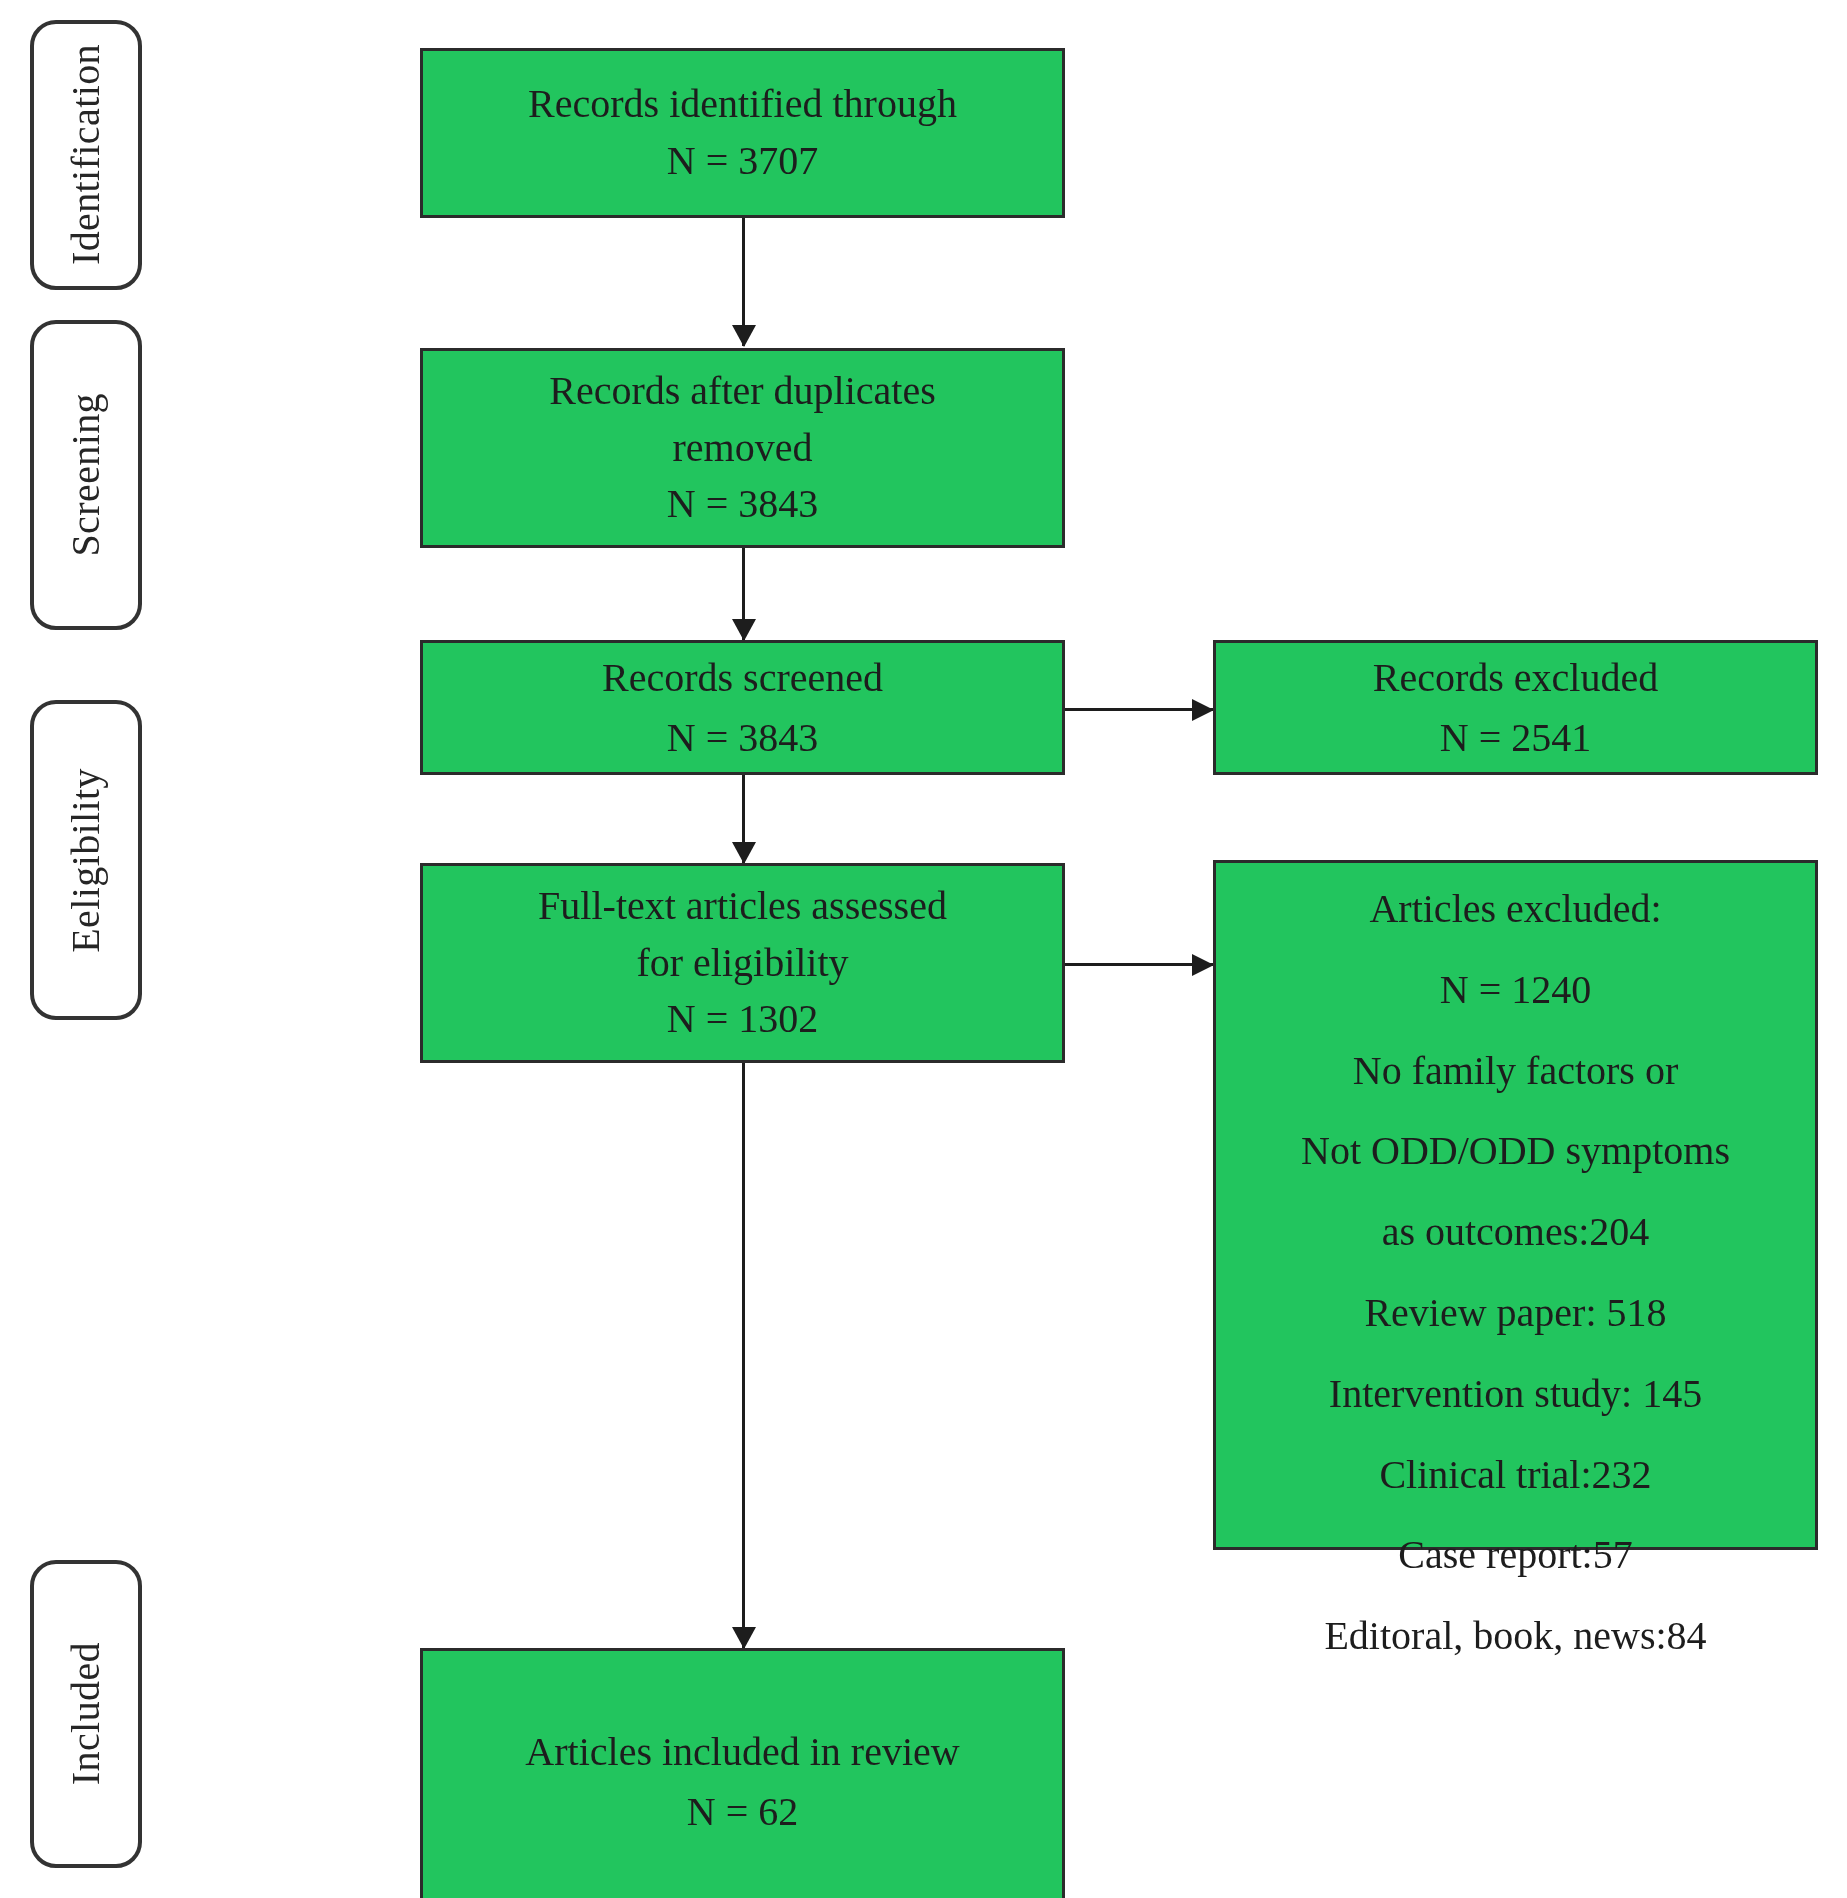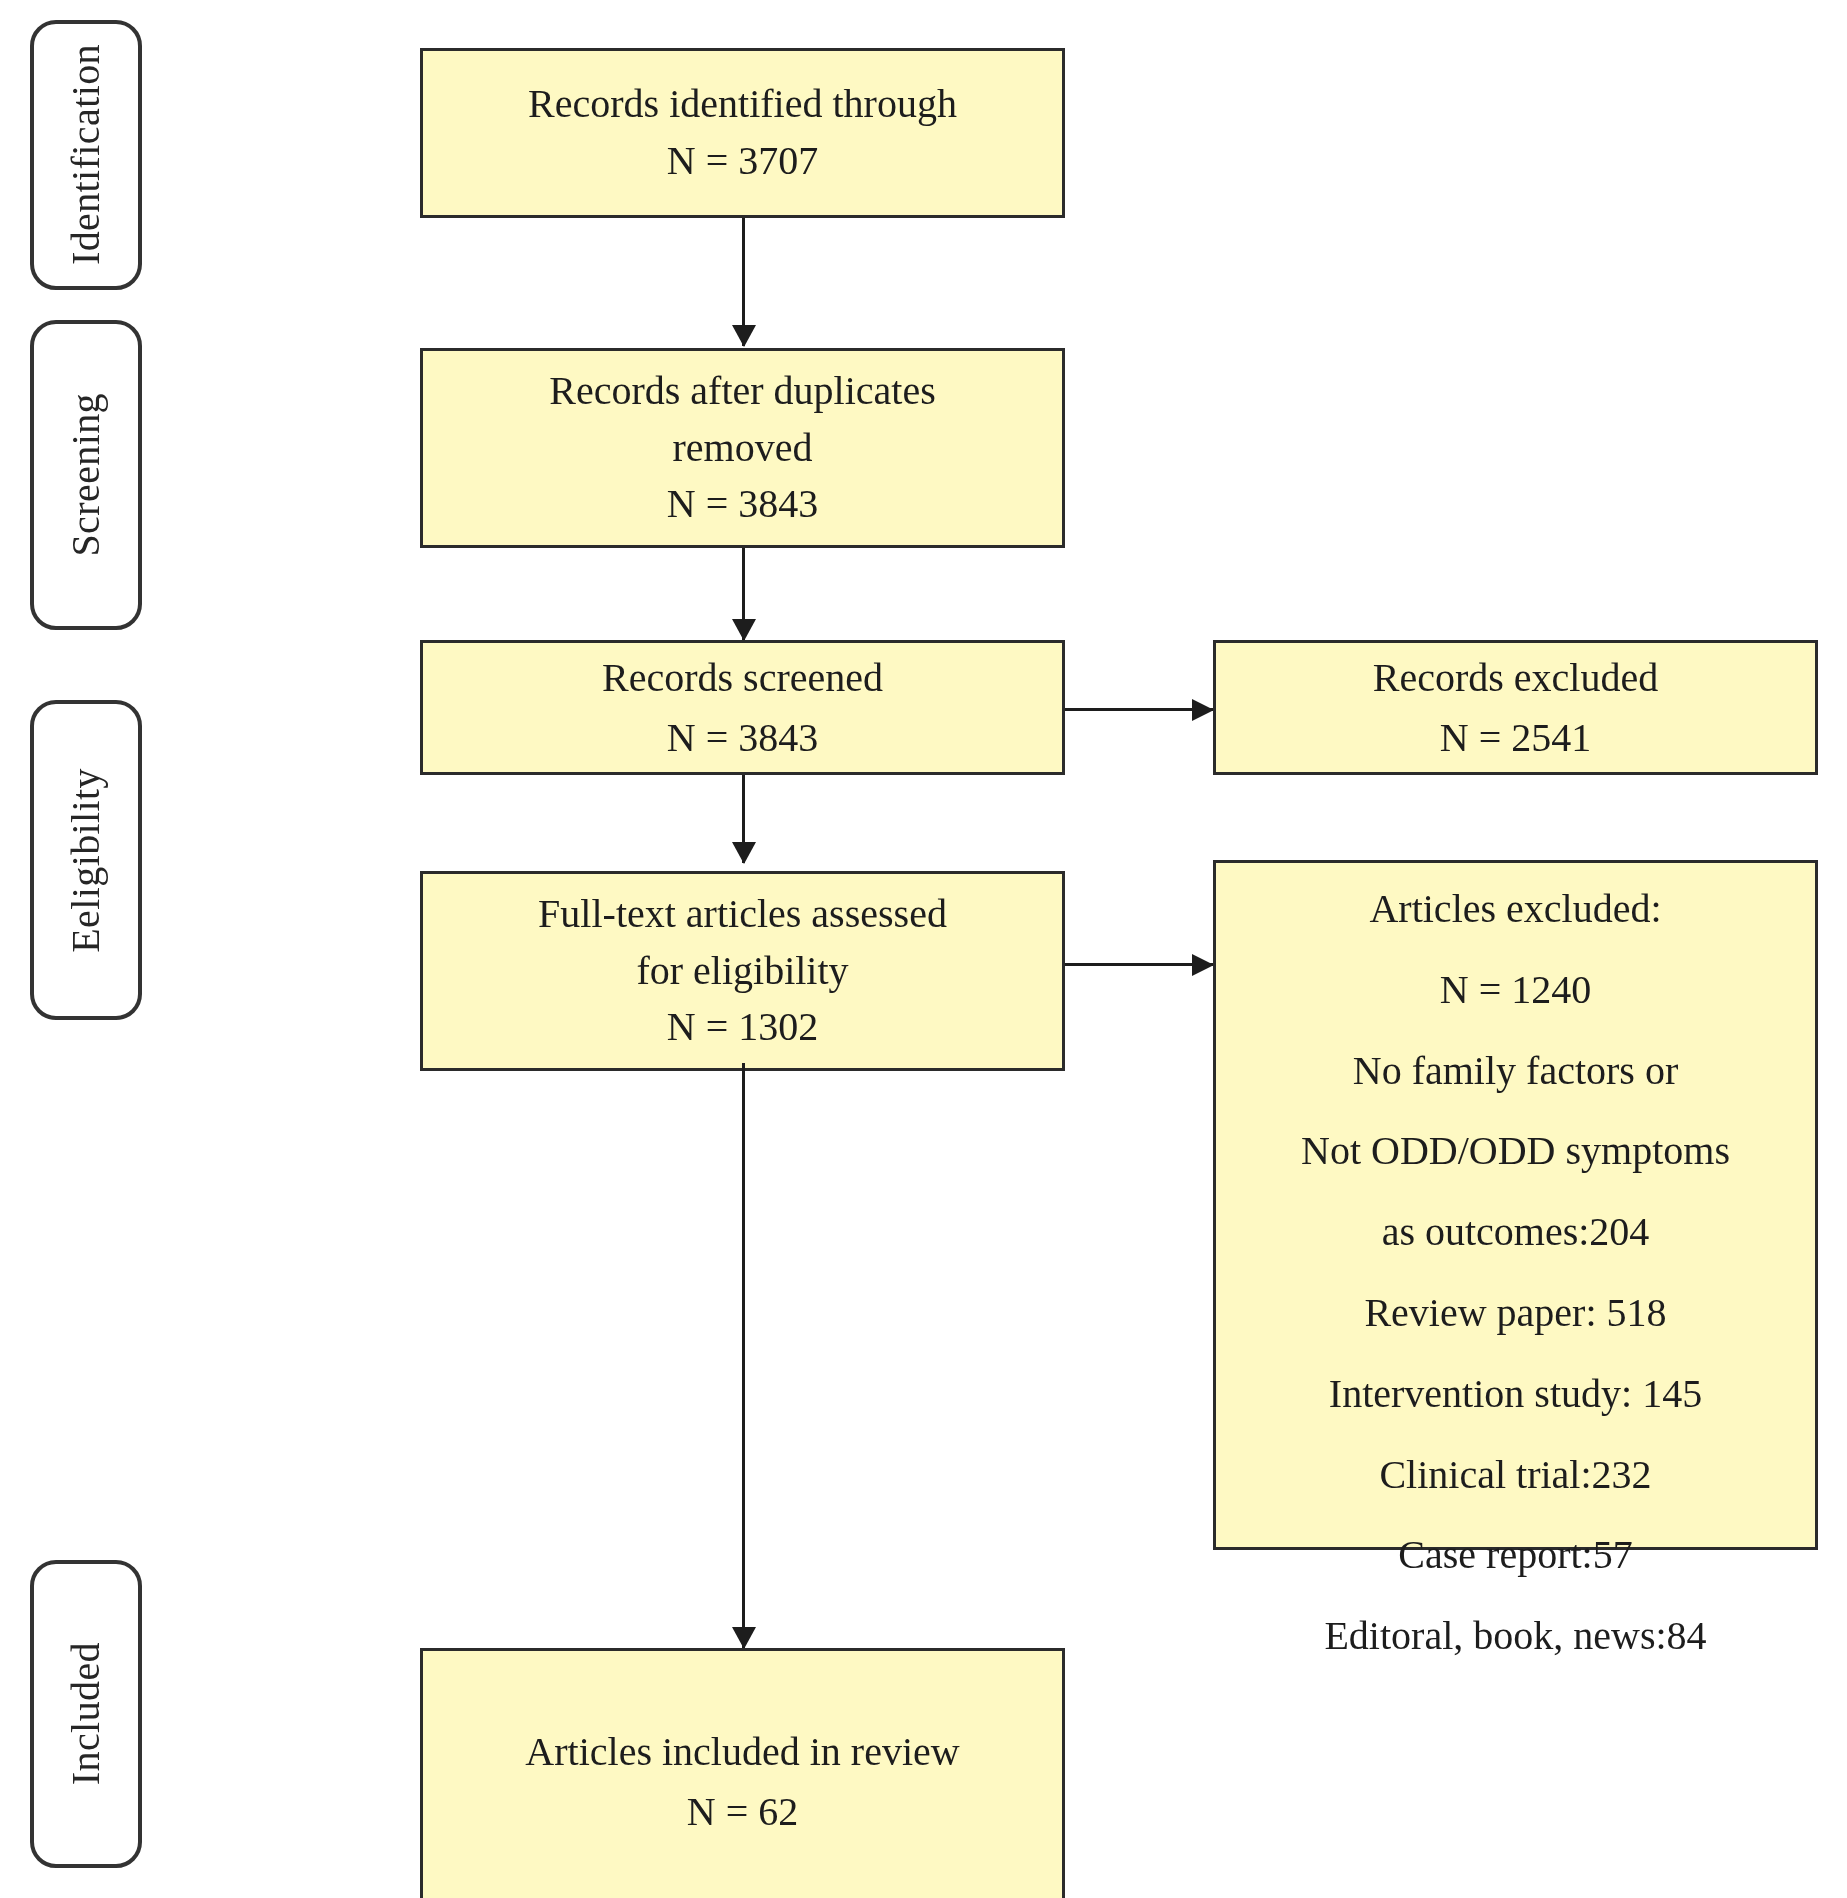--- a/index.html
+++ b/index.html
@@ -35,21 +35,21 @@
     letter-spacing: 0.4px;
     white-space: nowrap;
     line-height: 1;
     color: #262626;
   }
 
   
   .flow-box {
     position: absolute;
     border: 3px solid #2b2b2b;
-    background: #fef9c3;
+    background: #22c55e;
     box-sizing: border-box;
     display: flex;
     flex-direction: column;
     align-items: center;
     justify-content: center;
     text-align: center;
   }
   .flow-box .line {
     font-size: 40px;
     line-height: 1.42;
@@ -137,21 +137,21 @@
 
   <div class="h-arrow" style="left:1065px; top:708px; width:148px;"></div>
 
   <div class="flow-box tight" style="left:1213px; top:640px; width:605px; height:135px;">
     <div class="line">Records excluded</div>
     <div class="line">N = 2541</div>
   </div>
 
   <div class="v-arrow" style="left:742px; top:775px; height:88px;"></div>
 
-  <div class="flow-box" style="left:420px; top:863px; width:645px; height:200px;margin-top:8px;">
+  <div class="flow-box" style="left:420px; top:863px; width:645px; height:200px;">
     <div class="line">Full-text articles assessed</div>
     <div class="line">for eligibility</div>
     <div class="line">N = 1302</div>
   </div>
 
   <div class="h-arrow" style="left:1065px; top:963px; width:148px;"></div>
 
   <div class="flow-box" style="left:1213px; top:860px; width:605px; height:690px; justify-content:flex-start; padding-top:18px;gap:24px;">
     <div class="line">Articles excluded:</div>
     <div class="line">N = 1240</div>

